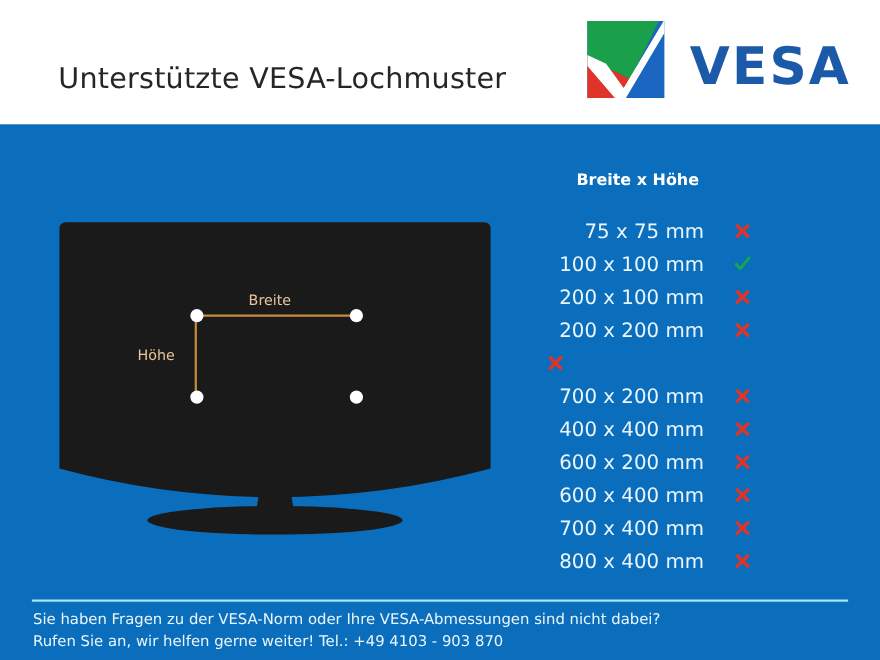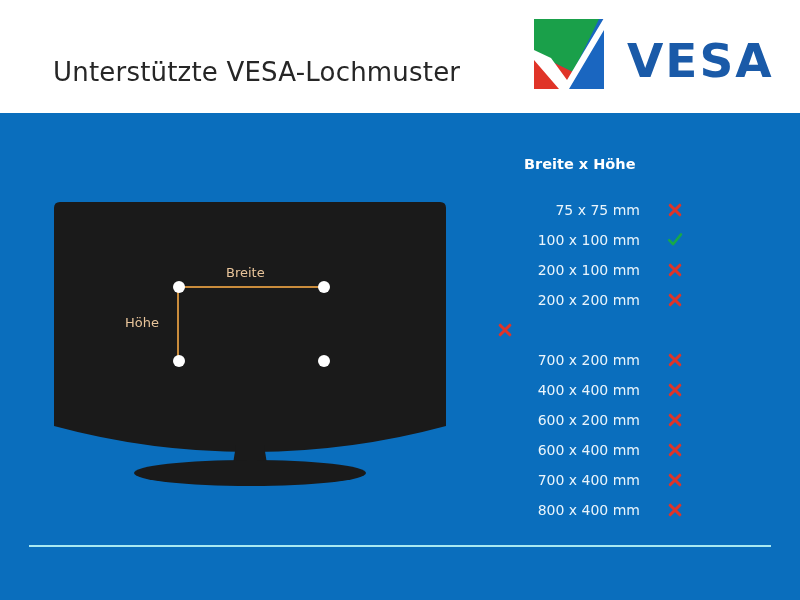--- a/index.html
+++ b/index.html
@@ -115,21 +115,21 @@
     white-space: nowrap;
   }
   .table-row {
     display: flex;
     align-items: center;
     height: 30px;
   }
   .row-label {
     width: 148px;
     text-align: right;
-    font-size: 14px;
+    font-size: 18px;
     color: #eaf5fc;
     white-space: nowrap;
     padding-right: 22px;
   }
   .row-status {
     width: 26px;
     display: flex;
     align-items: center;
     justify-content: center;
   }
@@ -318,14 +318,18 @@
                 <line x1="3.2" y1="3.2" x2="12.8" y2="12.8"></line>
                 <line x1="12.8" y1="3.2" x2="3.2" y2="12.8"></line>
               </g>
             </svg>
           </div>
         </div>
       </div>
   </div>
 
   <div id="footer-rule"></div>
+  <div id="footer-text">
+    <div>Sie haben Fragen zu der VESA-Norm oder Ihre VESA-Abmessungen sind nicht dabei?</div>
+    <div>Rufen Sie an, wir helfen gerne weiter! Tel.: +49 4103 - 903 870</div>
+  </div>
 
 </div>
 
 </body></html>

